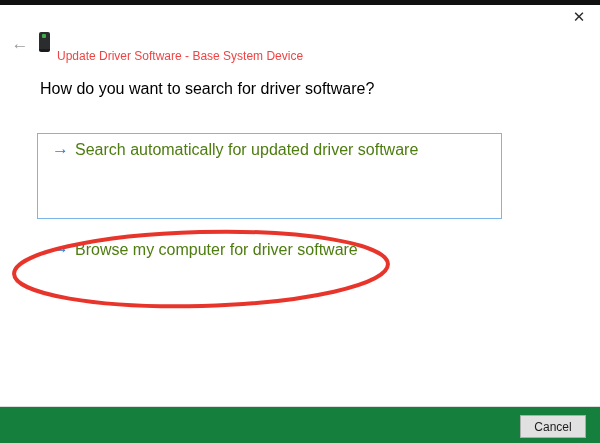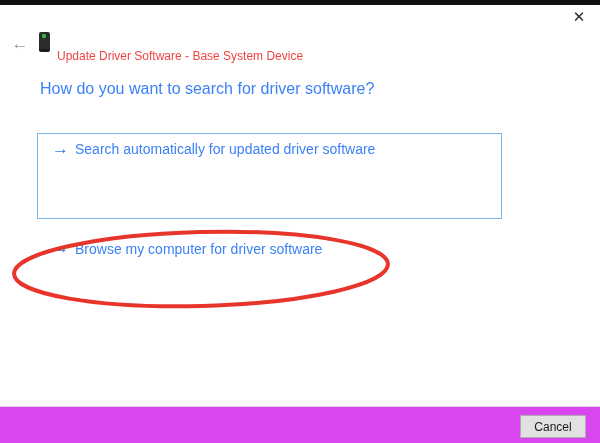--- a/index.html
+++ b/index.html
@@ -38,54 +38,54 @@
   .device-icon .led {
     position: absolute; left: 3px; top: 2px;
     width: 4px; height: 4px; background: #3fae49; border-radius: 1px;
   }
   .window-title {
     position: absolute; left: 57px; top: 17px;
     font-size: 12px; color: #ef4444; white-space: nowrap;
   }
   .page-heading {
     position: absolute; left: 40px; top: 80px;
-    font-size: 16px; color: #3b82f6; white-space: nowrap;
+    font-size: 16px; color: #000000; white-space: nowrap;
   }
   .option { position: absolute; cursor: pointer; }
   .option-auto {
     left: 37px; top: 133px; width: 465px; height: 86px;
     border: 1px solid #7ab7e8; background: #ffffff;
   }
   .option-browse {
     left: 37px; top: 232px; width: 465px; height: 60px;
     border: 1px solid transparent;
   }
   .option .arrow {
     position: absolute; left: 14px; top: 5px;
     font-size: 17px; color: #2a7fd4;
   }
   .option .opt-title {
     position: absolute; left: 37px; top: 7px;
-    font-size: 14px; color: #3b82f6; white-space: nowrap;
+    font-size: 16px; color: #4d7c0f; white-space: nowrap;
   }
   .option .opt-desc {
     position: absolute; left: 38px; top: 29px;
     width: 428px;
     font-size: 11.5px; line-height: 15.5px; color: #4496dd;
   }
   .option-browse .opt-title { top: 8px; }
   .option-browse .opt-desc { top: 29px; width: 300px; }
   .annotation-svg {
     position: absolute; left: 10px; top: 228px;
     width: 392px; height: 84px;
     pointer-events: none;
   }
   .footer {
     position: absolute; left: 0; top: 406px; width: 600px; height: 37px;
-    background: #d946ef; border-top: 1px solid #dcdcdc;
+    background: #15803d; border-top: 1px solid #dcdcdc;
   }
   .cancel-btn {
     position: absolute; top: 8px; right: 14px;
     width: 66px; height: 23px;
     background: #e1e1e1; border: 1px solid #adadad;
     font-family: "Liberation Sans", sans-serif;
     font-size: 12px; color: #1c1c1c; text-align: center;
     cursor: pointer;
   }
 </style>

